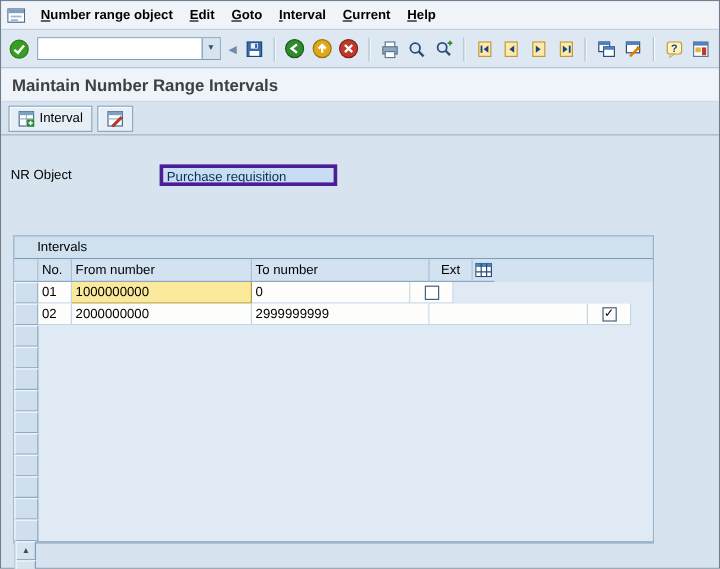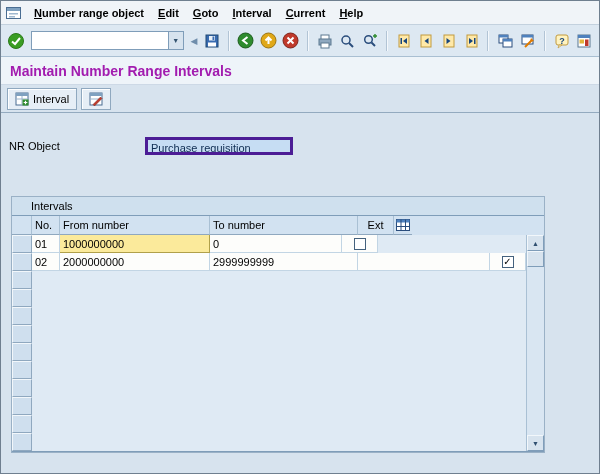--- a/index.html
+++ b/index.html
@@ -40,52 +40,52 @@
   .cmd-drop { width: 15px; height: 17px; border: none; border-left: 1px solid #7f9db9; background: #d7e3ee; font-size: 7px; color: #33536f; padding: 0; }
   .collapse-btn { width: 14px; height: 20px; background: transparent; border: none; color: #6f8dab; font-size: 9px; padding: 0; }
   .tsep { width: 0; height: 20px; border-left: 1px solid #b2c4d5; border-right: 1px solid #f4f8fc; margin: 0 4px; }
 
   
   .titlebar {
     position: absolute; top: 56px; left: 0; right: 0; height: 28px;
     background: #eef4f9; border-bottom: 1px solid #cdd9e6;
     display: flex; align-items: center; padding-left: 9px;
   }
-  .title { font-size: 14px; font-weight: bold; color: #a21caf; }
+  .title { font-size: 14px; font-weight: bold; color: #404040; }
 
   
   .apptb {
     position: absolute; top: 84px; left: 0; right: 0; height: 28px;
     background: #d7e3ee; border-bottom: 1px solid #93aabf;
     display: flex; align-items: center; padding-left: 6px; gap: 4px;
   }
   .appbtn {
     height: 22px; display: inline-flex; align-items: center; gap: 4px; padding: 0 7px;
     background: #e6eef6; border: 1px solid #8fa8bf; box-shadow: inset 1px 1px 0 #fdfeff; font: inherit;
   }
 
   
   .content { position: absolute; top: 112px; left: 0; right: 0; bottom: 0; background: #d7e3ee; }
   .nr-row { position: absolute; top: 24px; left: 8px; display: flex; align-items: center; }
-  .nr-label { width: 136px; }
+  .nr-label { width: 124px; }
   .nr-field {
     width: 148px; height: 18px; background: #c6ddf3; border: 3px solid #4c1d95;
     padding: 2px 3px 0; color: #0f2d52; overflow: hidden; white-space: nowrap;
   }
 
   
   .tgroup { position: absolute; left: 10px; top: 83px; width: 534px; border: 1px solid #9ab1c6; background: #cfe0ee; }
   .tcaption { height: 18px; line-height: 18px; padding-left: 19px; }
   .tframe { border-top: 1px solid #7f9db9; border-bottom: 1px solid #7f9db9; }
   .thead { display: flex; height: 19px; background: #d2e2f1; }
   .th { border-right: 1px solid #a9c0d4; border-bottom: 1px solid #8fa8bf; padding: 3px 3px 0; overflow: hidden; white-space: nowrap; }
   .w-sel { width: 20px; } .w-no { width: 28px; } .w-from { width: 150px; } .w-to { width: 148px; }
   .w-cur { width: 132px; } .w-ext { width: 36px; text-align: center; }
   .w-grid { width: 18px; display: flex; align-items: center; justify-content: center; padding: 0; border-right: none; background: #d2e2f1; border-bottom: 1px solid #8fa8bf; }
-  .tbody { display: flex; height: 216px; background: #dfeaf4; }
+  .tbody { display: flex; height: 216px; background: #dfeaf4; flex-direction: column; }
   .rows { width: 514px; }
   .trow { display: flex; height: 18px; }
   .sel { width: 20px; background: #cfdfee; border: 1px solid; border-color: #f2f7fb #8fa8bf #8fa8bf #f2f7fb; }
   .c { padding: 3px 3px 0; border-right: 1px solid #c2d5e4; border-bottom: 1px solid #c2d5e4; background: #fdfdfb; overflow: hidden; white-space: nowrap; }
   .c-no { width: 28px; } .c-from { width: 150px; } .c-to { width: 148px; } .c-cur { width: 132px; }
   .c-ext { width: 36px; display: flex; align-items: center; justify-content: center; padding: 0; }
   .c.focused { background: #fbea9b; border-color: #b0a04a; }
   .cb { width: 12px; height: 12px; border: 1px solid #44617d; background: #fff; font-size: 10px; line-height: 10px; text-align: center; display: inline-block; color: #000; }
   .vscroll { width: 18px; display: flex; flex-direction: column; background: #d9e6f2; border-left: 1px solid #a9c0d4; }
   .sb {

